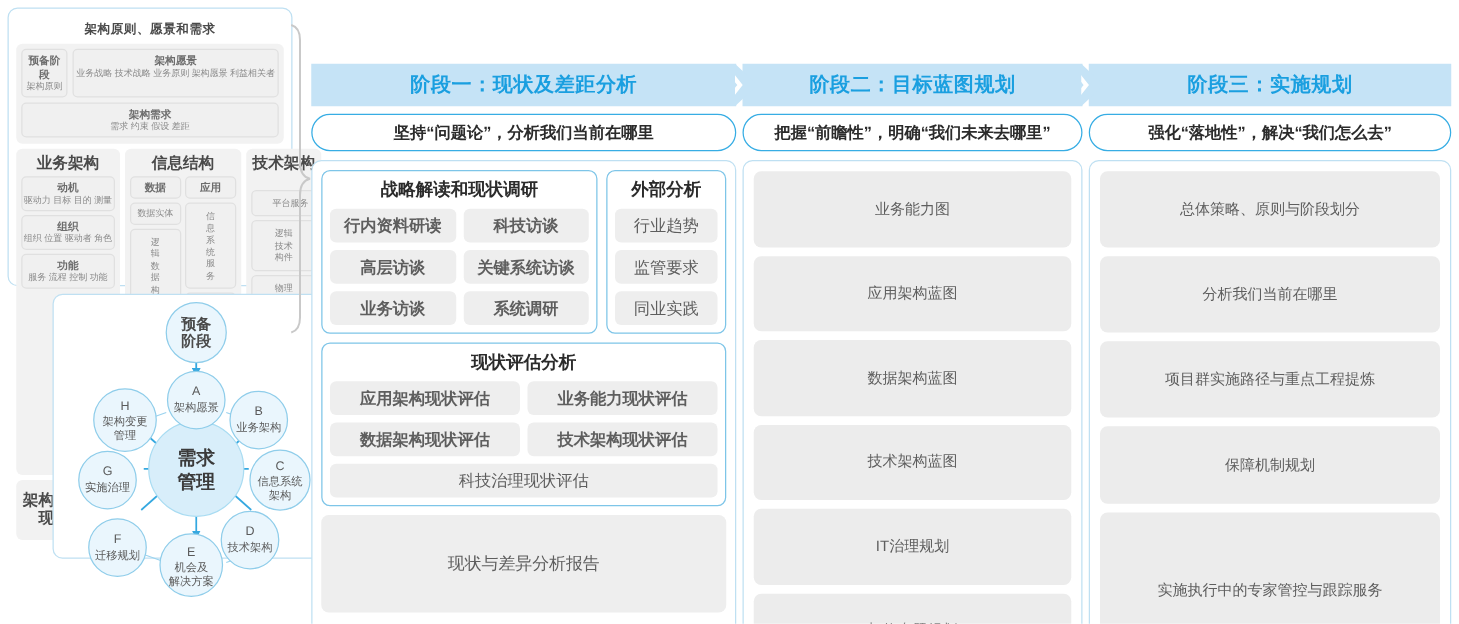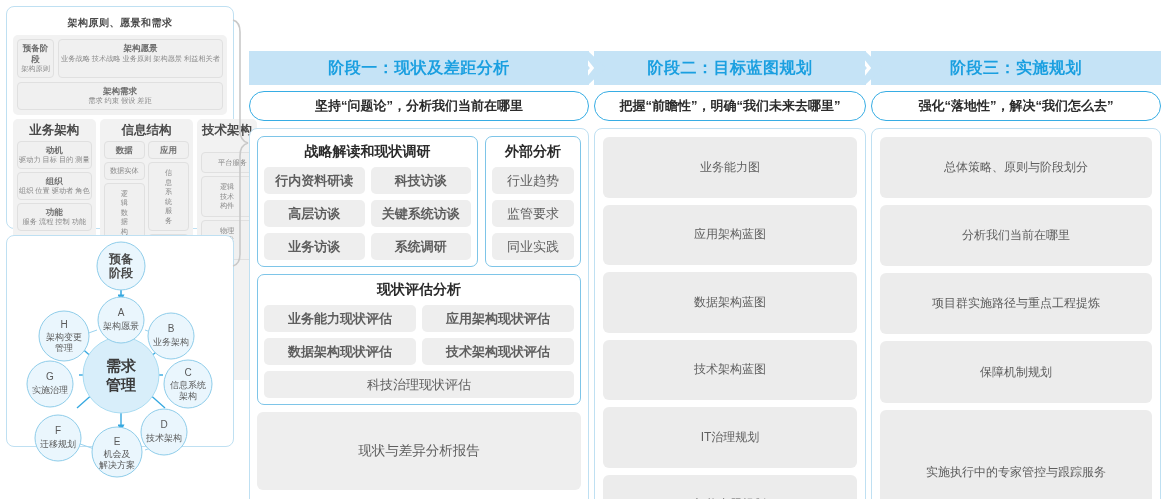--- a/index.html
+++ b/index.html
@@ -15,21 +15,21 @@
   #left-panel {
     position: absolute; left: 6px; top: 6px;
     width: 228px; height: 487px;
   }
   .lp-card {
     position: absolute; left: 0; width: 228px;
     border: 1px solid #bfe0f2; border-radius: 8px;
     background: #ffffff;
   }
   #togaf-card { top: 0; height: 223px; padding: 6px; }
-  #adm-card   { top: 229px; height: 212px; }
+  #adm-card   { top: 229px; height: 212px; margin-left: 36px; }
 
   .grp {
     background: #f2f2f2; border-radius: 5px;
     padding: 4px 4px 5px;
   }
   .grp-title {
     text-align: center; font-weight: bold; color: #4a4a4a;
     font-size: 12.5px; line-height: 15px; margin-bottom: 3px;
   }
   .cell {
@@ -392,22 +392,22 @@
             <div class="chip">监管要求</div>
             <div class="chip">同业实践</div>
           </div>
         </div>
       </div>
 
       <div class="sub-box" id="box-assess">
         <div class="sub-title">现状评估分析</div>
         <div class="chip-grid">
           <div class="chip-row">
+            <div class="chip">应用架构现状评估</div>
             <div class="chip">业务能力现状评估</div>
-            <div class="chip">应用架构现状评估</div>
           </div>
           <div class="chip-row">
             <div class="chip">数据架构现状评估</div>
             <div class="chip">技术架构现状评估</div>
           </div>
           <div class="chip chip-full">科技治理现状评估</div>
         </div>
       </div>
 
       <div id="p1-report">现状与差异分析报告</div>

